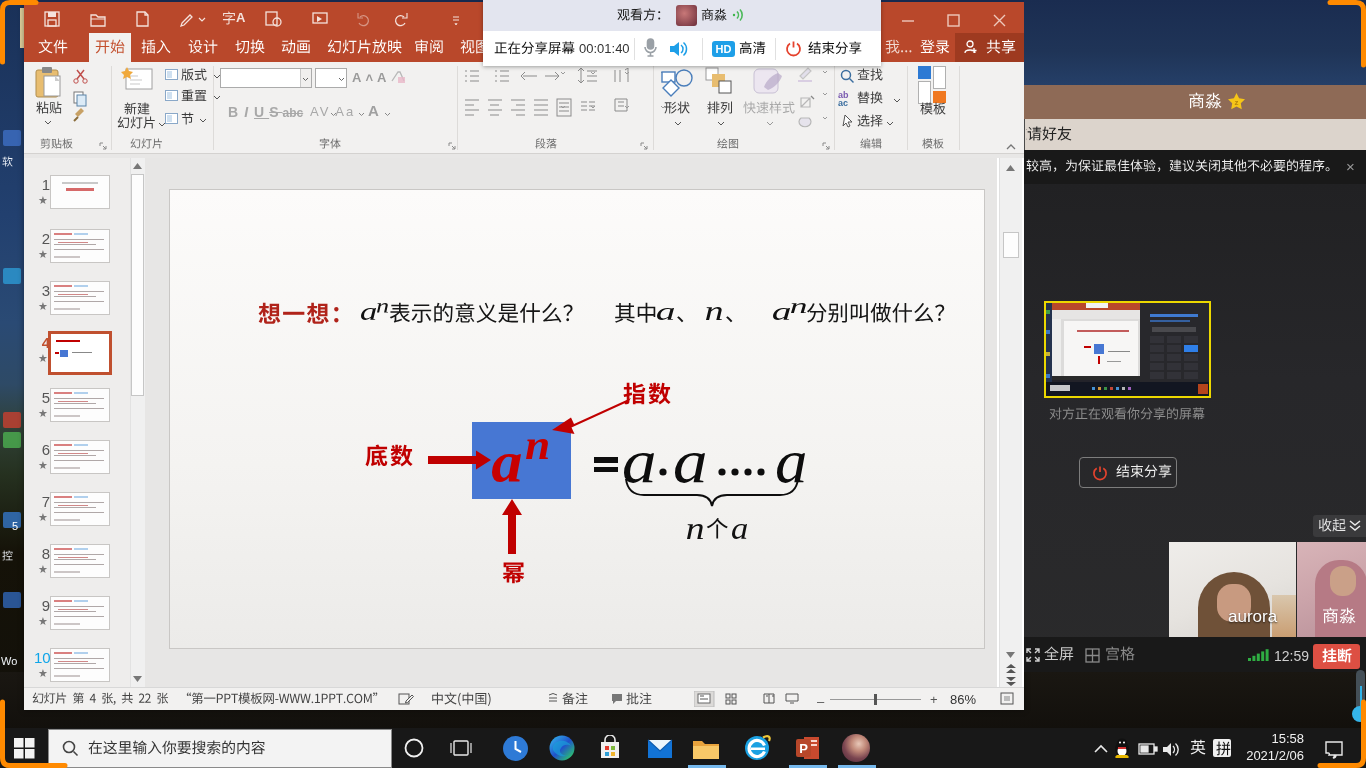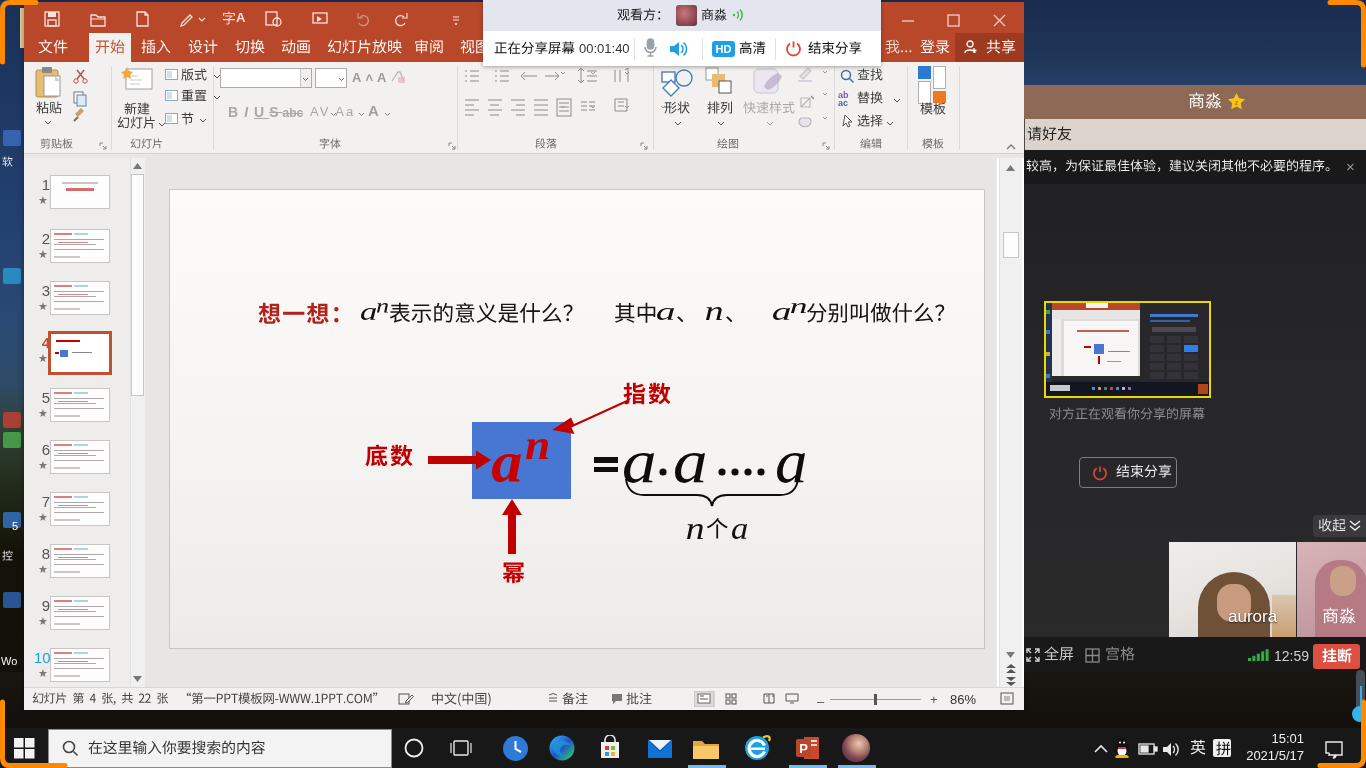--- a/index.html
+++ b/index.html
@@ -1167,22 +1167,22 @@
     <g fill="#f0f0f0">
       <use href="#g82f1r" x="0"></use>
     </g>
   </svg>
 <div style="position:absolute;left:1213px;top:739px;width:18px;height:18px;background:#f0f0f0;border-radius:2px"></div>
 <svg style="position:absolute;left:1215.5px;top:740.5px;overflow:visible;" width="15" height="15" viewBox="0 -880 1000 1000">
     <g fill="#111">
       <use href="#g62fcr" x="0"></use>
     </g>
   </svg>
-<div style="position:absolute;left:1234px;top:731px;width:70px;height:15px;color:#f0f0f0;font:13px 'Liberation Sans',sans-serif;text-align:right">15:01</div>
-<div style="position:absolute;left:1234px;top:748px;width:70px;height:15px;color:#f0f0f0;font:13px 'Liberation Sans',sans-serif;text-align:right">2021/5/17</div>
+<div style="position:absolute;left:1234px;top:731px;width:70px;height:15px;color:#f0f0f0;font:13px 'Liberation Sans',sans-serif;text-align:right">15:58</div>
+<div style="position:absolute;left:1234px;top:748px;width:70px;height:15px;color:#f0f0f0;font:13px 'Liberation Sans',sans-serif;text-align:right">2021/2/06</div>
 <svg width="20" height="19" viewBox="0 0 20 19" style="position:absolute;left:1324px;top:740px" fill="none" stroke="#e8e8e8" stroke-width="1.4">
     <path d="M2 2 h16 v13 h-9 l-4 0 q1 -2 -1 -2 h-2 z"></path>
     <path d="M12 15 q0 3 -3 3 q2 -1 1 -3" fill="#e8e8e8"></path>
   </svg>
 <svg width="1366" height="768" viewBox="0 0 1366 768" style="position:absolute;left:0;top:0;pointer-events:none;z-index:50" fill="none" stroke="#ff8a00" stroke-width="5" stroke-linecap="round">
     <path d="M36 2.5 H10 Q2.5 2.5 2.5 10 V62"></path>
     <path d="M1330 2.5 H1356 Q1363.5 2.5 1363.5 10 V65"></path>
     <path d="M2.5 702 V758 Q2.5 765.5 10 765.5 H65"></path>
     <path d="M1363.5 702 V758 Q1363.5 765.5 1356 765.5 H1320"></path>
   </svg>

